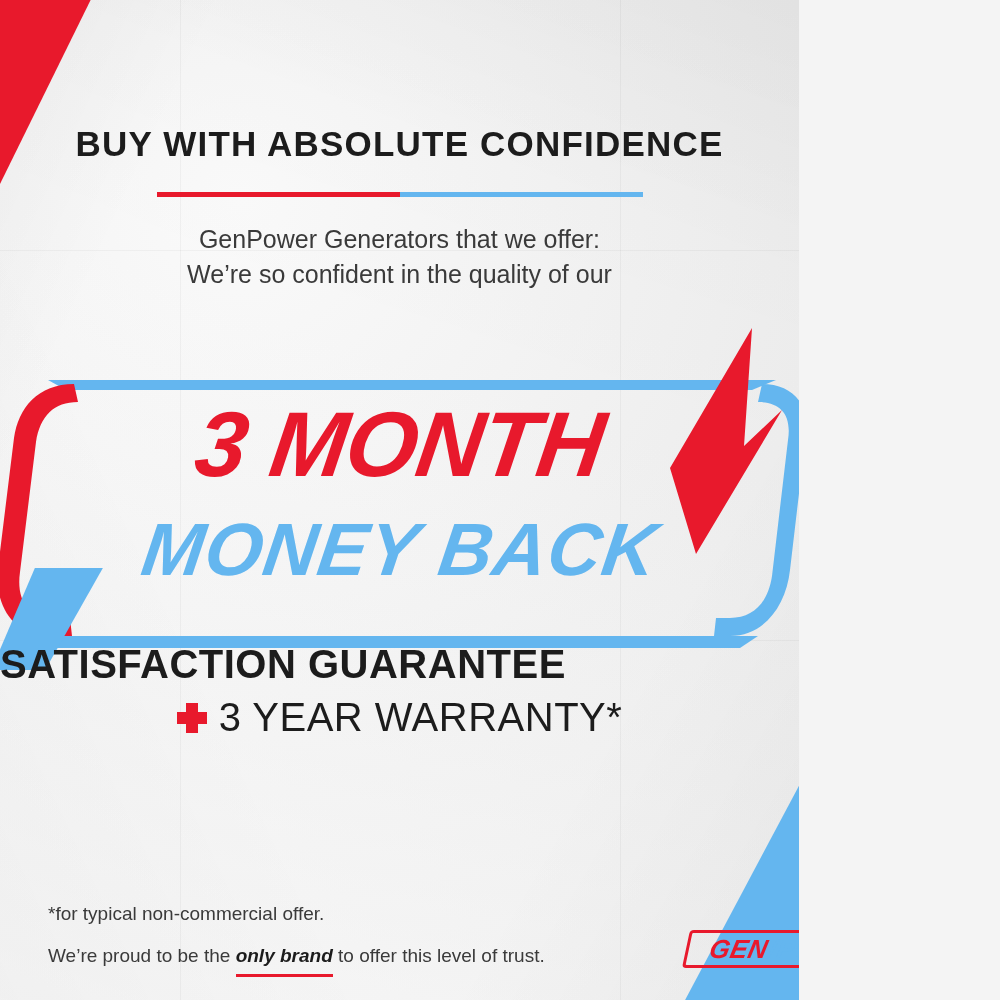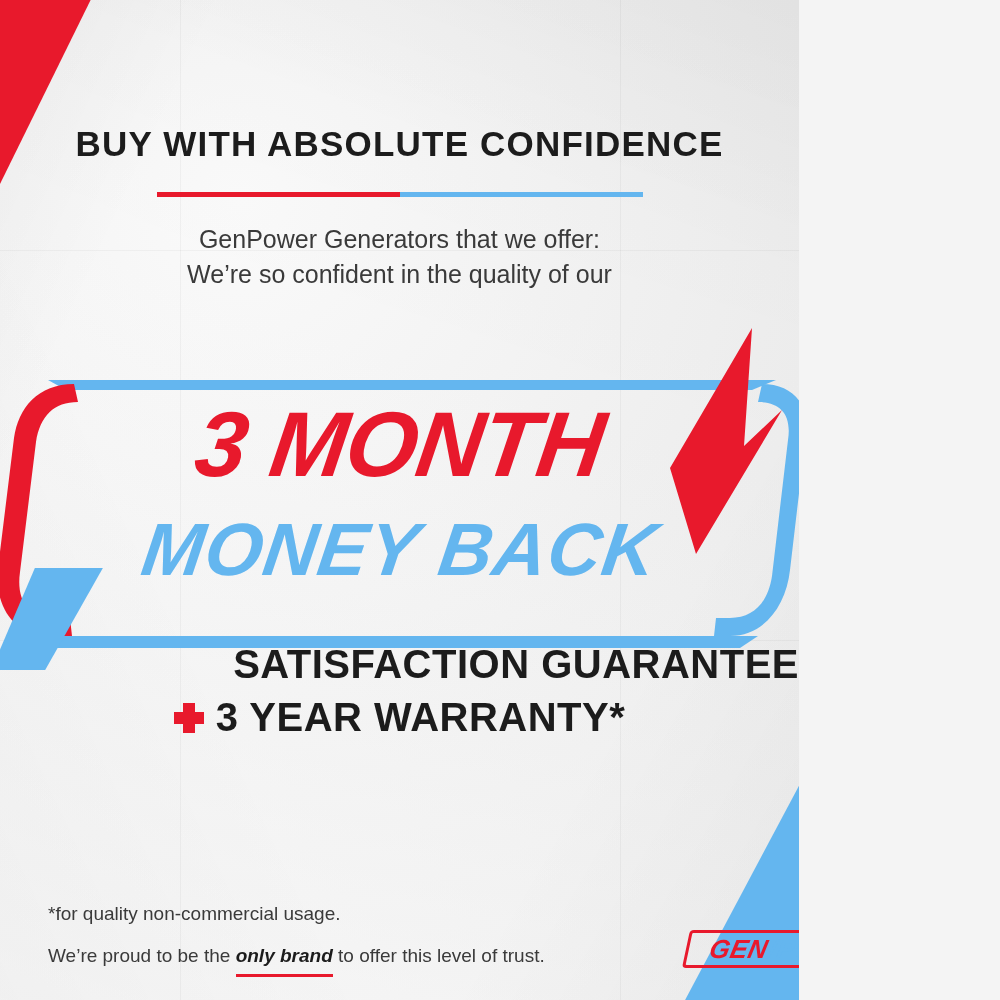--- a/index.html
+++ b/index.html
@@ -130,21 +130,21 @@
     color: #64b6ef;
     letter-spacing: 1px;
     transform: skewX(-8deg);
     line-height: 1;
   }
 
   .satisfaction {
     position: absolute;
     top: 642px;
     left: 0; right: 0;
-    text-align: right;
+    text-align: left;
     font-size: 40px;
     font-weight: bold;
     letter-spacing: 0.5px;
     color: #1c1c1c;
   }
   .warranty-row {
     position: absolute;
     top: 695px;
     left: 0; right: 0;
     display: flex;
@@ -160,21 +160,21 @@
   }
   .plus-icon::before, .plus-icon::after {
     content: "";
     position: absolute;
     background: #e8192c;
   }
   .plus-icon::before { left: 0; top: 9px; width: 30px; height: 12px; }
   .plus-icon::after { top: 0; left: 9px; width: 12px; height: 30px; }
   .warranty-text {
     font-size: 40px;
-    font-weight: bold;
+    font-weight: normal;
     letter-spacing: 0.5px;
     color: #1c1c1c;
   }
 
   
   .footnote1 {
     position: absolute;
     left: 48px;
     top: 903px;
     font-size: 19px;
@@ -272,21 +272,21 @@
     </div>
   </div>
 
   <div class="satisfaction">SATISFACTION GUARANTEE</div>
 
   <div class="warranty-row">
     <span class="plus-icon"></span>
     <span class="warranty-text">3 YEAR WARRANTY*</span>
   </div>
 
-  <div class="footnote1">*for quality non-commercial usage.</div>
+  <div class="footnote1">*for typical non-commercial offer.</div>
 
   <div class="footnote2"><span>We’re proud to be the </span><span class="only-brand">only brand</span><span> to offer this level of trust.</span></div>
 
   <div class="logo">
     <div class="logo-box"></div>
     <div class="logo-text">
       <span class="logo-gen">GEN</span>
       <span class="logo-slash">/</span>
       <span class="logo-power">POWER</span>
     </div>

